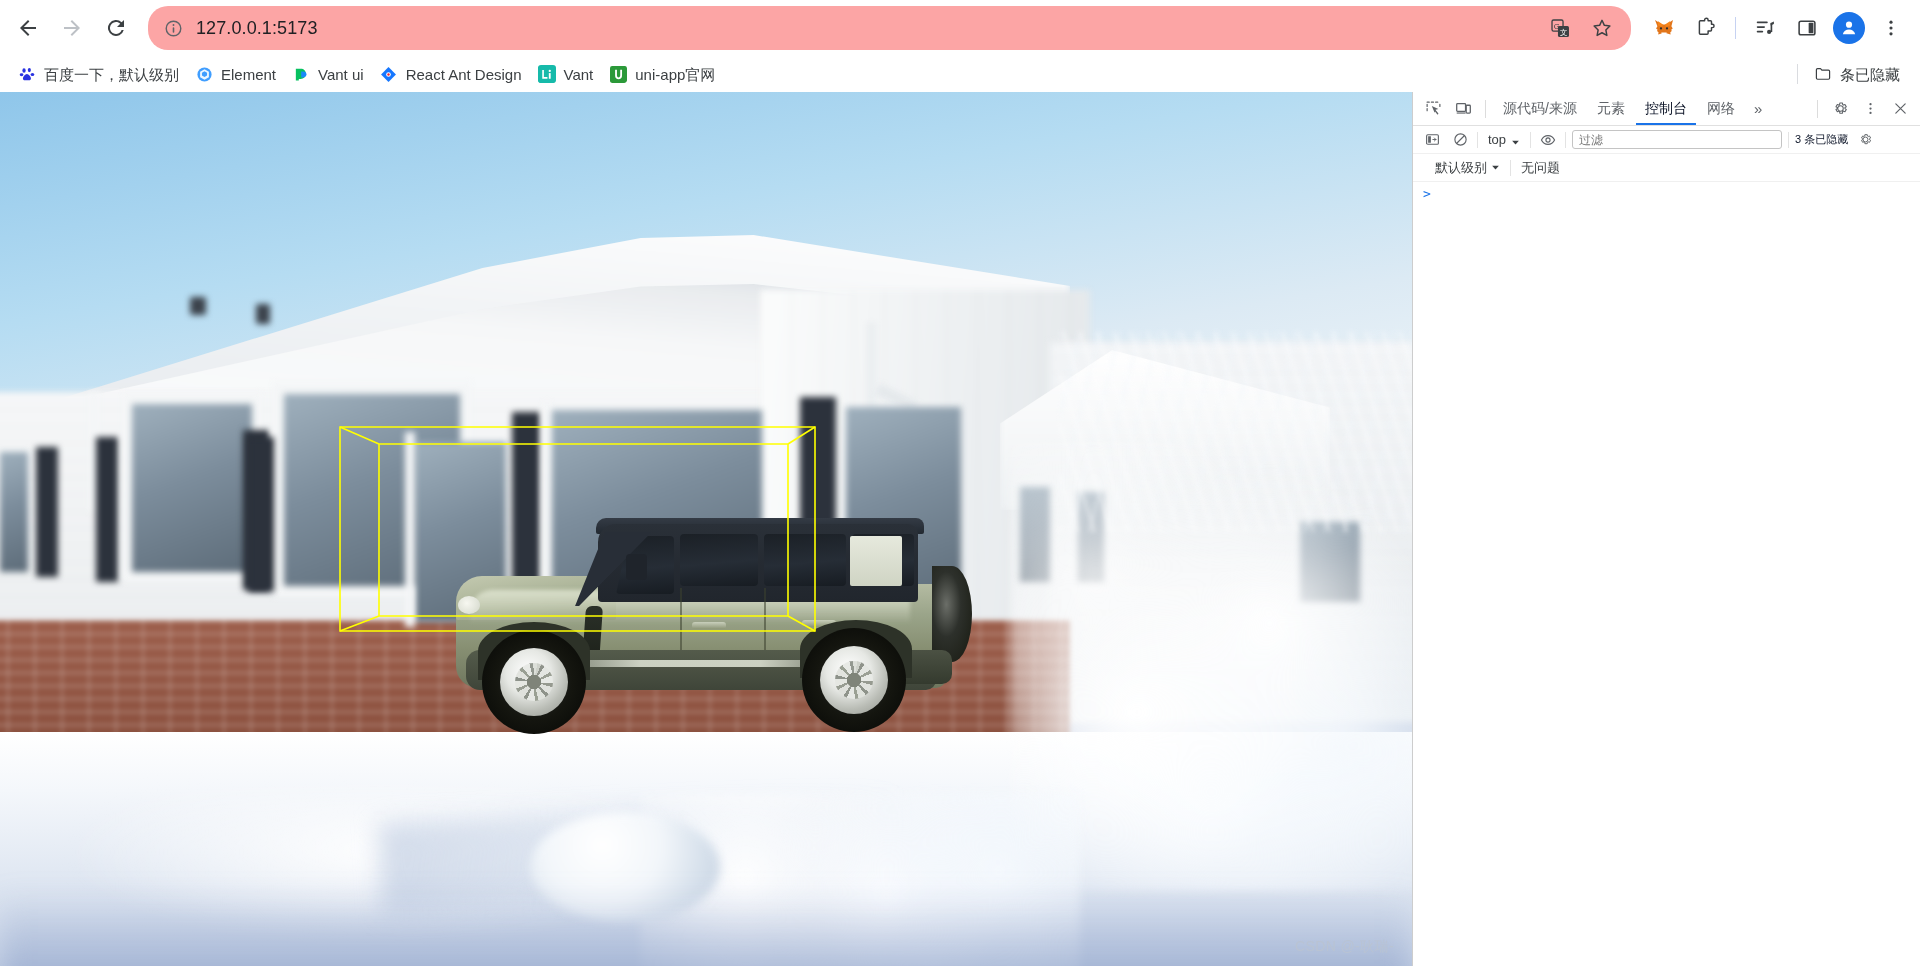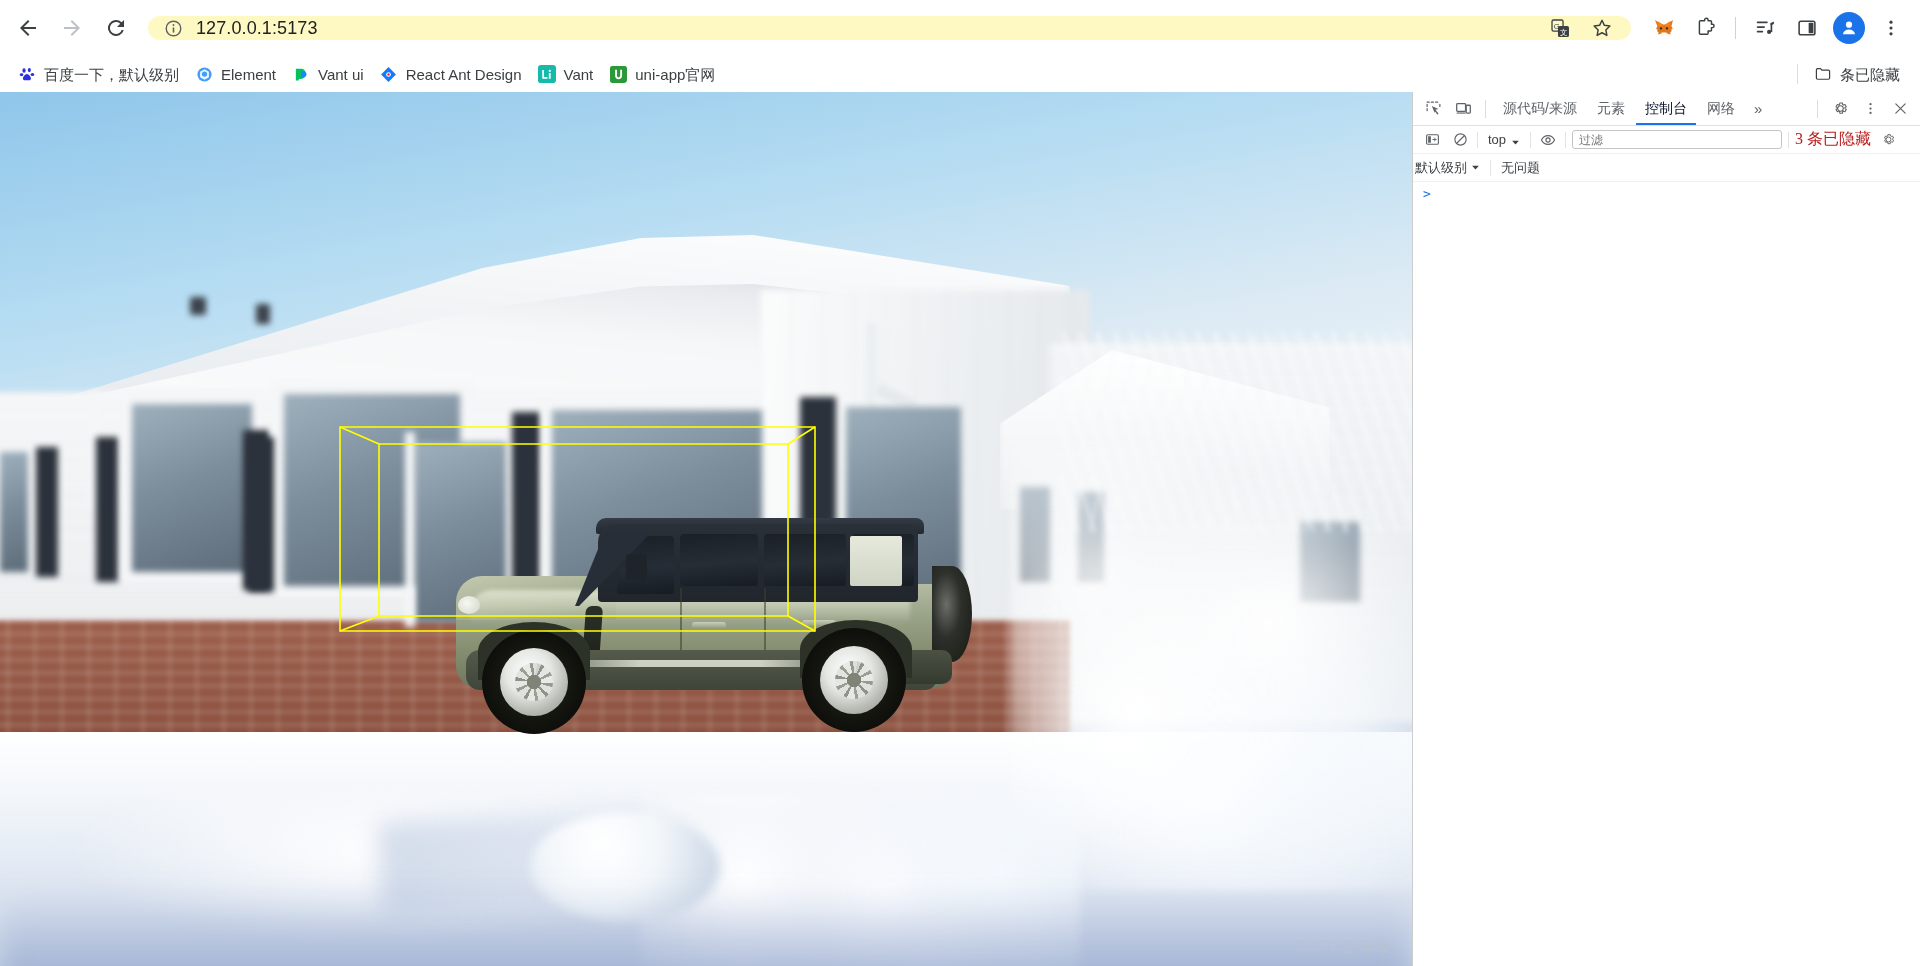--- a/index.html
+++ b/index.html
@@ -23,22 +23,22 @@
   .nav-btn {
     width: 44px; height: 44px; border-radius: 50%;
     display: flex; align-items: center; justify-content: center;
     flex: 0 0 44px;
     cursor: pointer;
   }
   .nav-btn svg { display:block; }
 
   .omnibox {
     flex: 1 1 auto;
-    height: 24px;
-    background: #fef9c3;
+    height: 44px;
+    background: #fca5a5;
     border-radius: 20px;
     display: flex; align-items: center;
     margin: 0 8px 0 10px;
     padding: 0 14px 0 12px;
     position: relative;
   }
   .omnibox .site-info {
     width: 26px; height: 26px; border-radius:50%;
     display:flex; align-items:center; justify-content:center;
     flex:0 0 26px;
@@ -390,28 +390,28 @@
     background:#fff;
     display:flex; align-items:center;
     padding: 0 6px;
   }
   .filter-box input {
     border:none; outline:none; width:100%;
     font-size:12px; color:#5f6368;
     font-family:"Liberation Sans", sans-serif;
     background:transparent;
   }
-  .hidden-count { font-size:16px; color:#b91c1c; white-space:nowrap;font-family:Liberation Serif, serif; }
+  .hidden-count { font-size:11px; color:#0f172a; white-space:nowrap; }
   .dt-sep-v { width:1px; height:16px; background:#e3e3e3; }
 
   .dt-levelbar {
     height:28px; flex:0 0 28px;
     display:flex; align-items:center;
     border-bottom:1px solid #f0f0f0;
-    padding-left:2px; gap:10px;
+    padding-left:22px; gap:10px;
   }
   .level-select { display:flex; align-items:center; gap:4px; font-size:13px; color:#3c4043; cursor:pointer; }
   .no-issues { font-size:13px; color:#3c4043; cursor:pointer; }
 
   .dt-console {
     flex:1 1 auto; min-height:0; overflow:auto;
     background:#fff;
   }
   .console-prompt {
     display:flex; align-items:flex-start;

